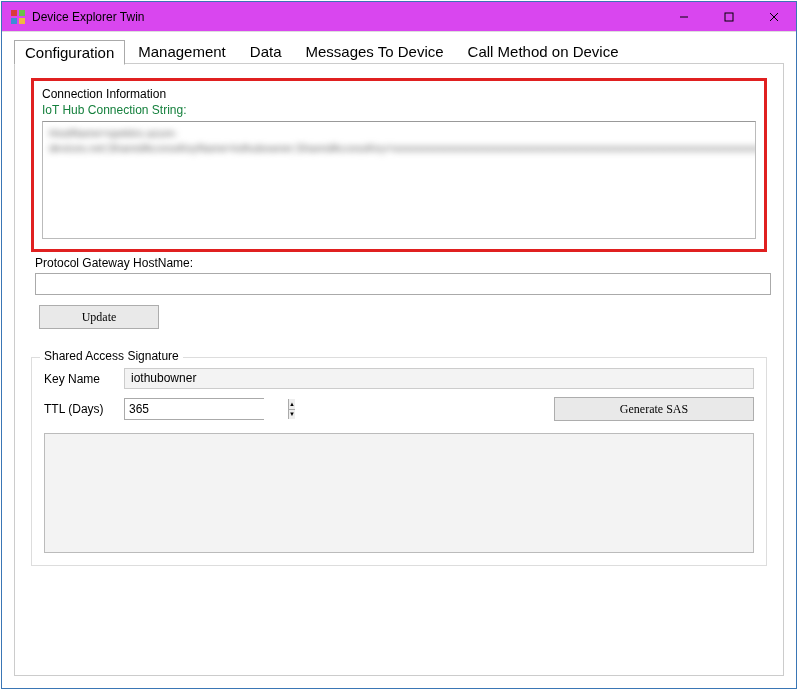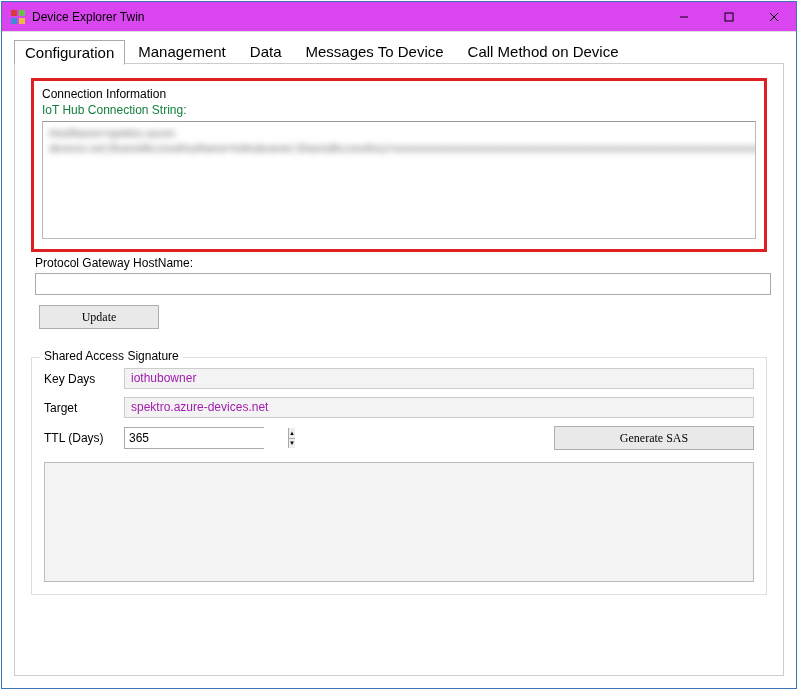--- a/index.html
+++ b/index.html
@@ -171,21 +171,21 @@
     .form-label {
       width: 80px;
       font-size: 12px;
     }
     .ro-input {
       height: 21px;
       border: 1px solid #ccc;
       background: #f3f3f3;
       padding: 2px 6px;
       font-size: 12px;
-      color: #a21caf;
+      color: #000000;
     }
     .ro-input.wide { flex: 1; }
     .ro-input.blur { color: transparent; position: relative; }
     .ro-input.blur .bl { filter: blur(3px); color: #888; }
     .ttl-row {
       display: flex;
       align-items: center;
     }
     .ttl-input-wrap {
       display: flex;
@@ -284,29 +284,25 @@
 
       <div class="proto-label">Protocol Gateway HostName:</div>
       <input class="proto-input" type="text" value="" style="">
 
       <button class="btn btn-update">Update</button>
 
       <div class="groupbox">
         <div class="groupbox-title">Shared Access Signature</div>
 
         <div class="form-row">
-          <div class="form-label">Key Days</div>
+          <div class="form-label">Key Name</div>
           <div class="ro-input wide">iothubowner</div>
         </div>
 
 
-        <div class="form-row">
-          <div class="form-label">Target</div>
-          <div class="ro-input wide">spektro.azure-devices.net</div>
-        </div>
 
         <div class="form-row ttl-row">
           <div class="form-label">TTL (Days)</div>
           <div class="ttl-input-wrap">
             <input class="ttl-input" type="text" value="365" style="">
             <div class="spinner">
               <div class="spin-btn">
                 <span>▲</span>
               </div>
               <div class="spin-btn">

